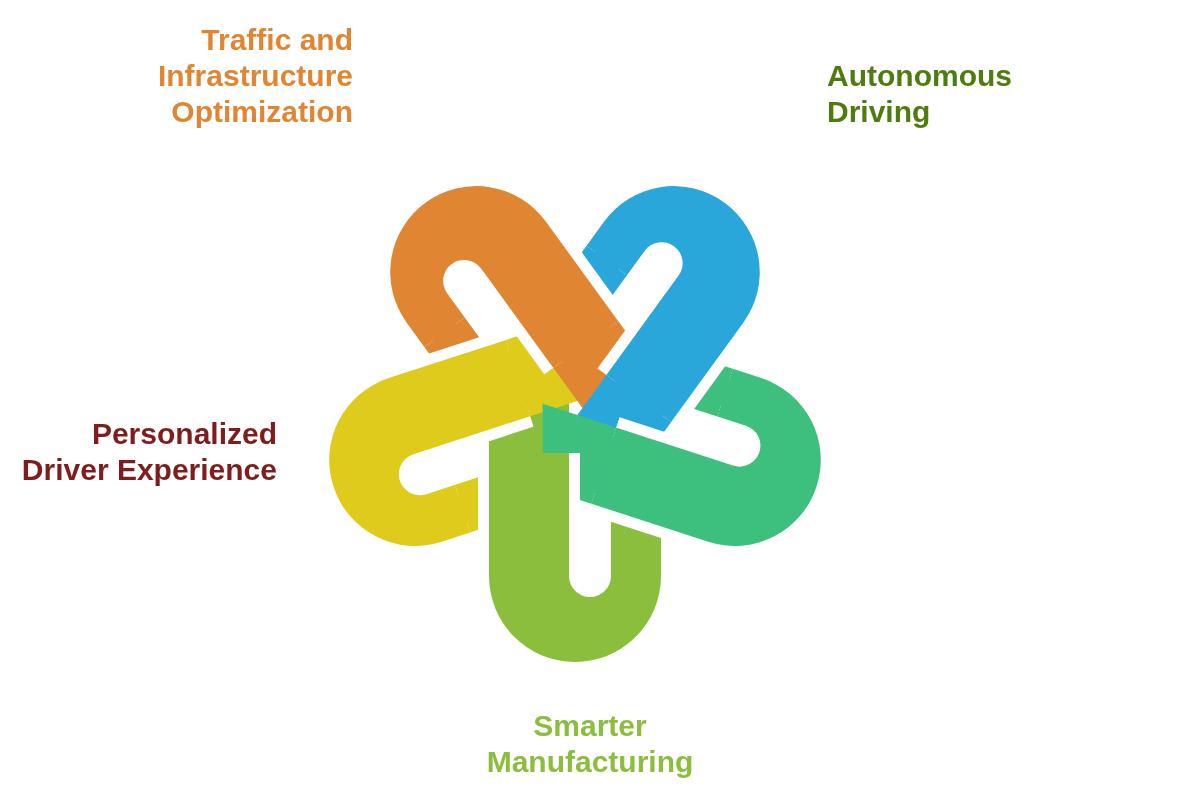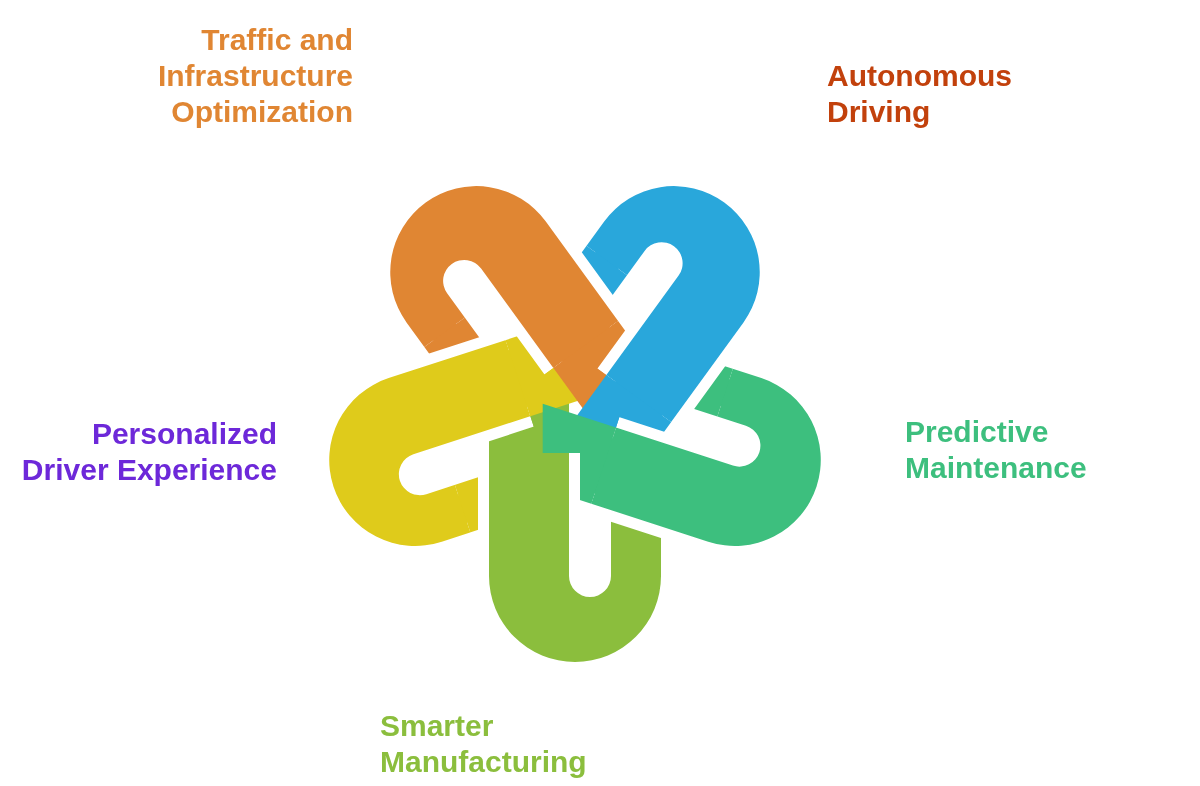--- a/index.html
+++ b/index.html
@@ -44,22 +44,23 @@
     left: 905px;
     text-align: left;
   }
   .label-personalized {
     top: 416px;
     right: 923px;
     text-align: right;
   }
   .label-smarter {
     top: 708px;
-    left: 380px;
+    left: 390px;
     width: 400px;
+    text-align: center;
   }
 </style>
 </head>
 <body>
 
 <div class="stage">
 
   <svg class="knot-svg" viewBox="0 0 1200 786" xmlns="http://www.w3.org/2000/svg">
       <defs>
         <clipPath id="mid-clip">
@@ -95,26 +96,24 @@
         <path d="M -86 -6 L -86 168 A 86 86 0 0 0 86 168 L 86 124 L 36 108 L 36 168 A 21 21 0 0 1 -6 168 L -6 -32 Z" fill="#dfcb1b" stroke="#ffffff" stroke-width="22" stroke-linejoin="round" paint-order="stroke" clip-path="url(#mid-clip)"></path>
       </g>
       <g transform="translate(575 408) rotate(0)">
         <path d="M -86 -6 L -86 168 A 86 86 0 0 0 86 168 L 86 124 L 36 108 L 36 168 A 21 21 0 0 1 -6 168 L -6 -32 Z" fill="#8bbe3d" stroke="#ffffff" stroke-width="22" stroke-linejoin="round" paint-order="stroke" clip-path="url(#mid-clip)"></path>
       </g>
     </svg>
 
   <div class="loop-label label-smarter" style="color: rgb(139, 190, 61);">Smarter
 Manufacturing</div>
 
-  <div class="loop-label label-personalized" style="color: #6d28d9;">Personalized
+  <div class="loop-label label-personalized" style="color: #7f1d1d;">Personalized
 Driver Experience</div>
 
   <div class="loop-label label-traffic" style="color: rgb(224, 134, 51);">Traffic and
 Infrastructure
 Optimization</div>
 
-  <div class="loop-label label-autonomous" style="color: #c2410c;">Autonomous
+  <div class="loop-label label-autonomous" style="color: #4d7c0f;">Autonomous
 Driving</div>
 
-  <div class="loop-label label-predictive" style="color: rgb(61, 191, 126);">Predictive
-Maintenance</div>
 
 </div>
 
 </body></html>

